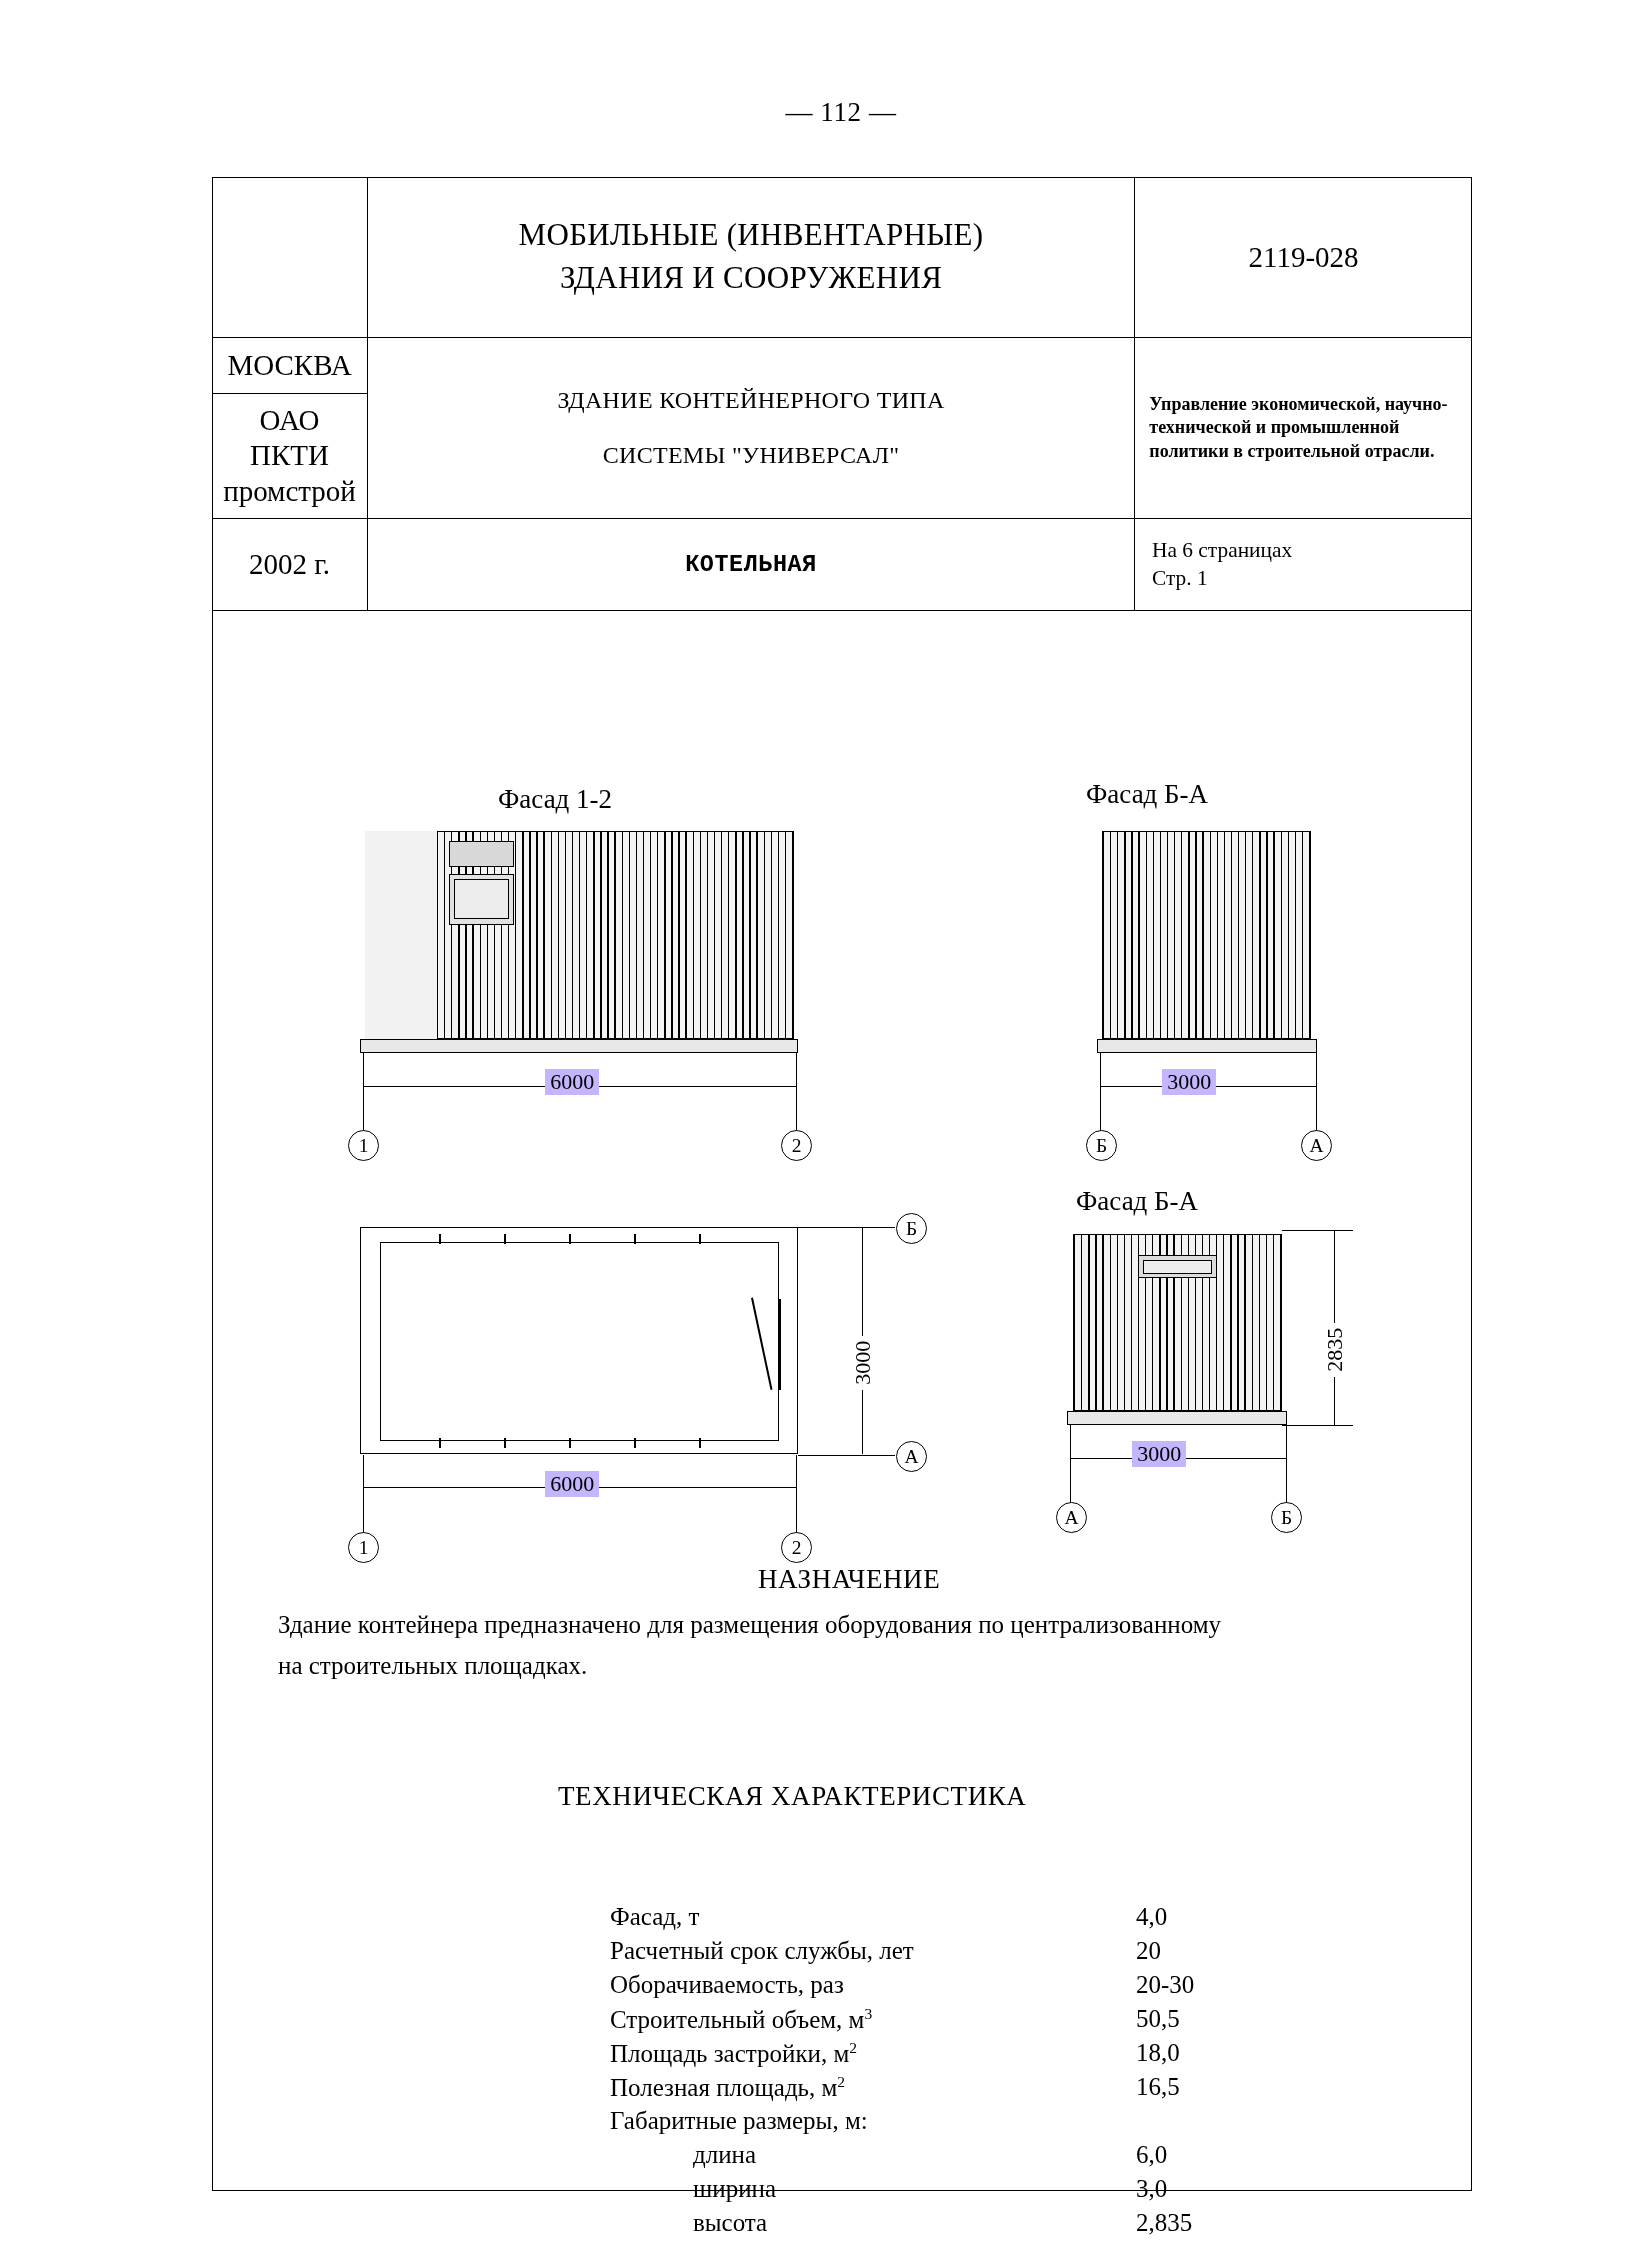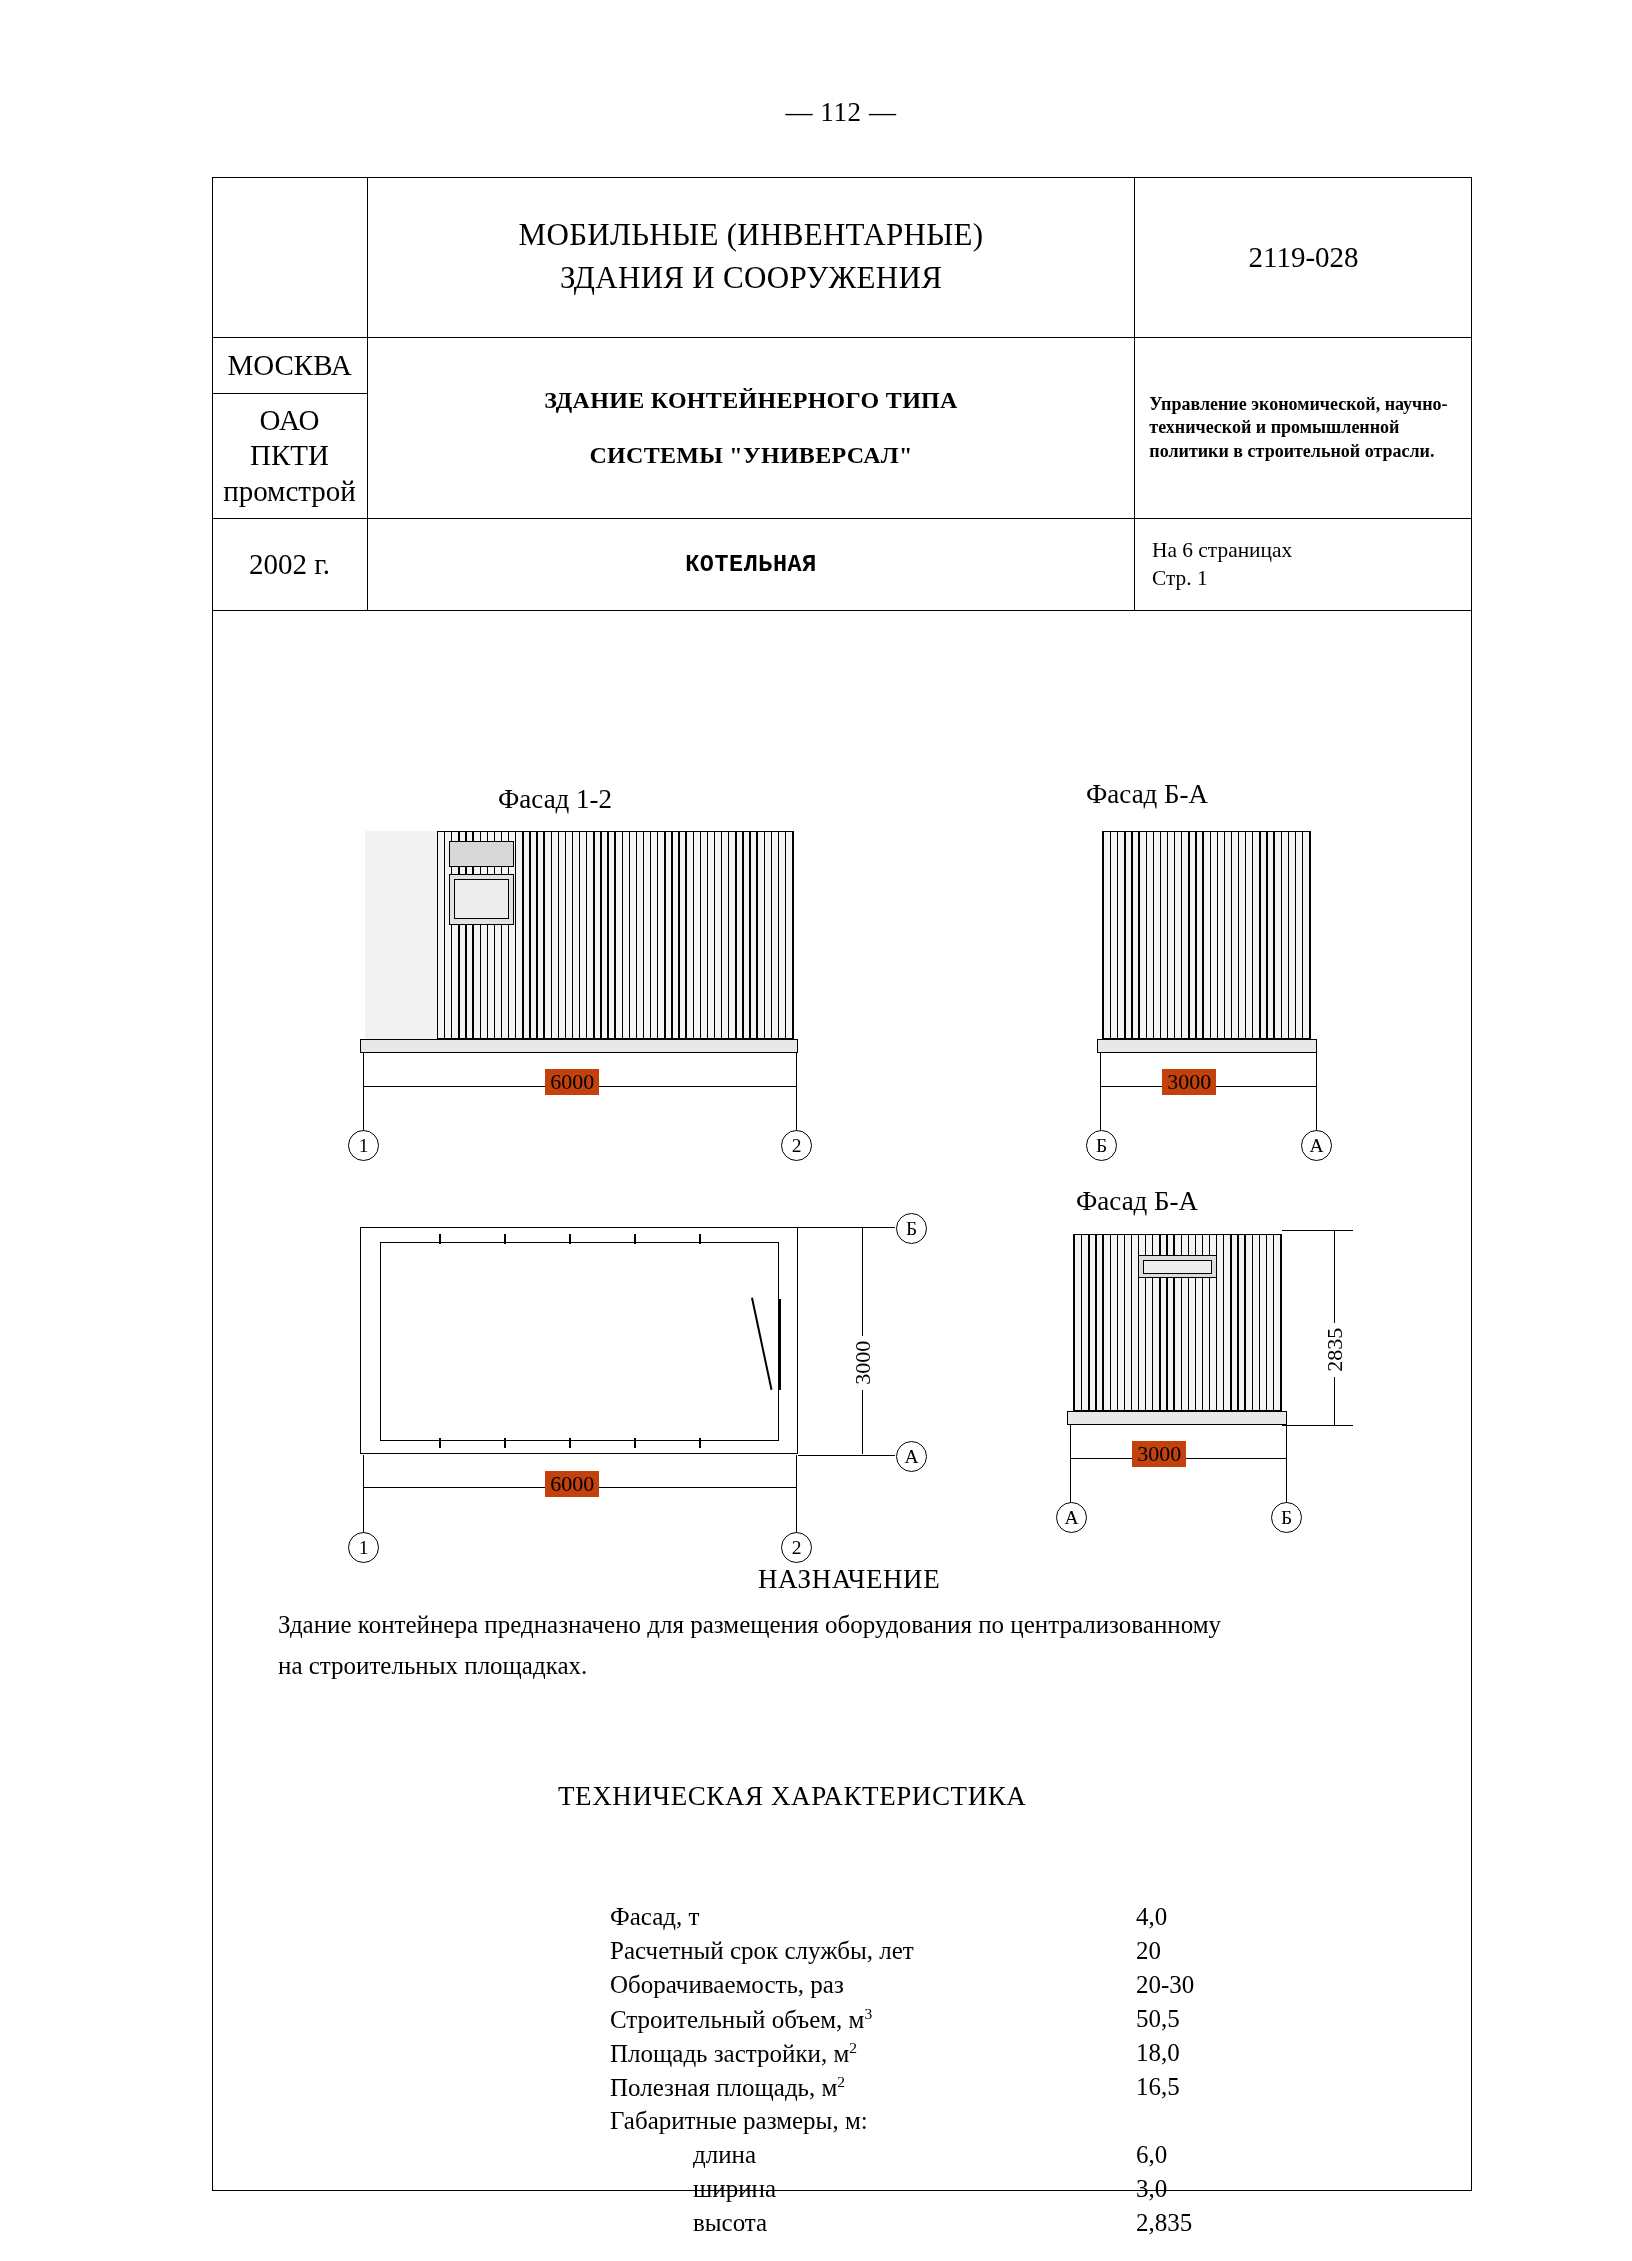--- a/index.html
+++ b/index.html
@@ -73,21 +73,21 @@
     font-size: 29px;
   }
   .tb-city {
     font-size: 29px;
   }
   .tb-org {
     font-size: 29px;
     line-height: 1.22;
   }
   .tb-sub {
-    font-weight: bold;
+    font-weight: normal;
     font-size: 24px;
     line-height: 1.55;
     letter-spacing: 0.3px;
   }
   .tb-dept {
     font-weight: bold;
     font-size: 18px;
     line-height: 1.28;
     text-align: left;
     justify-content: flex-start;
@@ -137,21 +137,21 @@
     height: 1.3px;
   }
   .dim-vline {
     position: absolute;
     background: #000;
     width: 1.3px;
   }
   .dim-text {
     position: absolute;
     font-size: 22px;
-    background: #c2410c;
+    background: #c4b5fd;
     padding: 0 5.2px;
     white-space: nowrap;
   }
   .dim-text-v {
     position: absolute;
     font-size: 22px;
     background: #fff;
     padding: 0 5.2px;
     white-space: nowrap;
     transform: rotate(-90deg);

